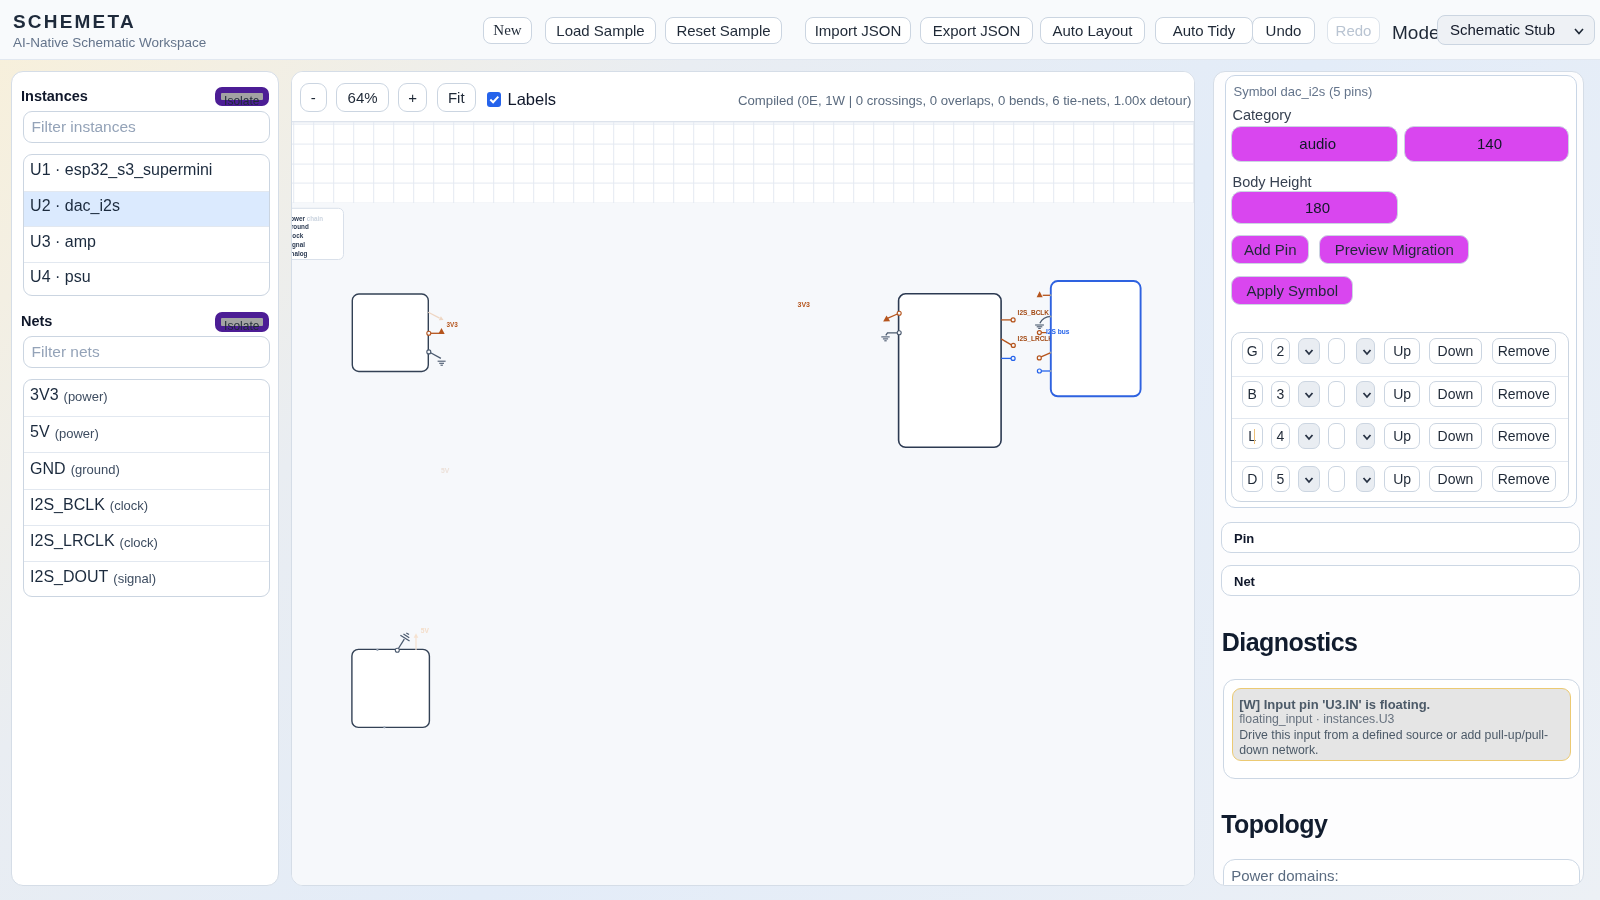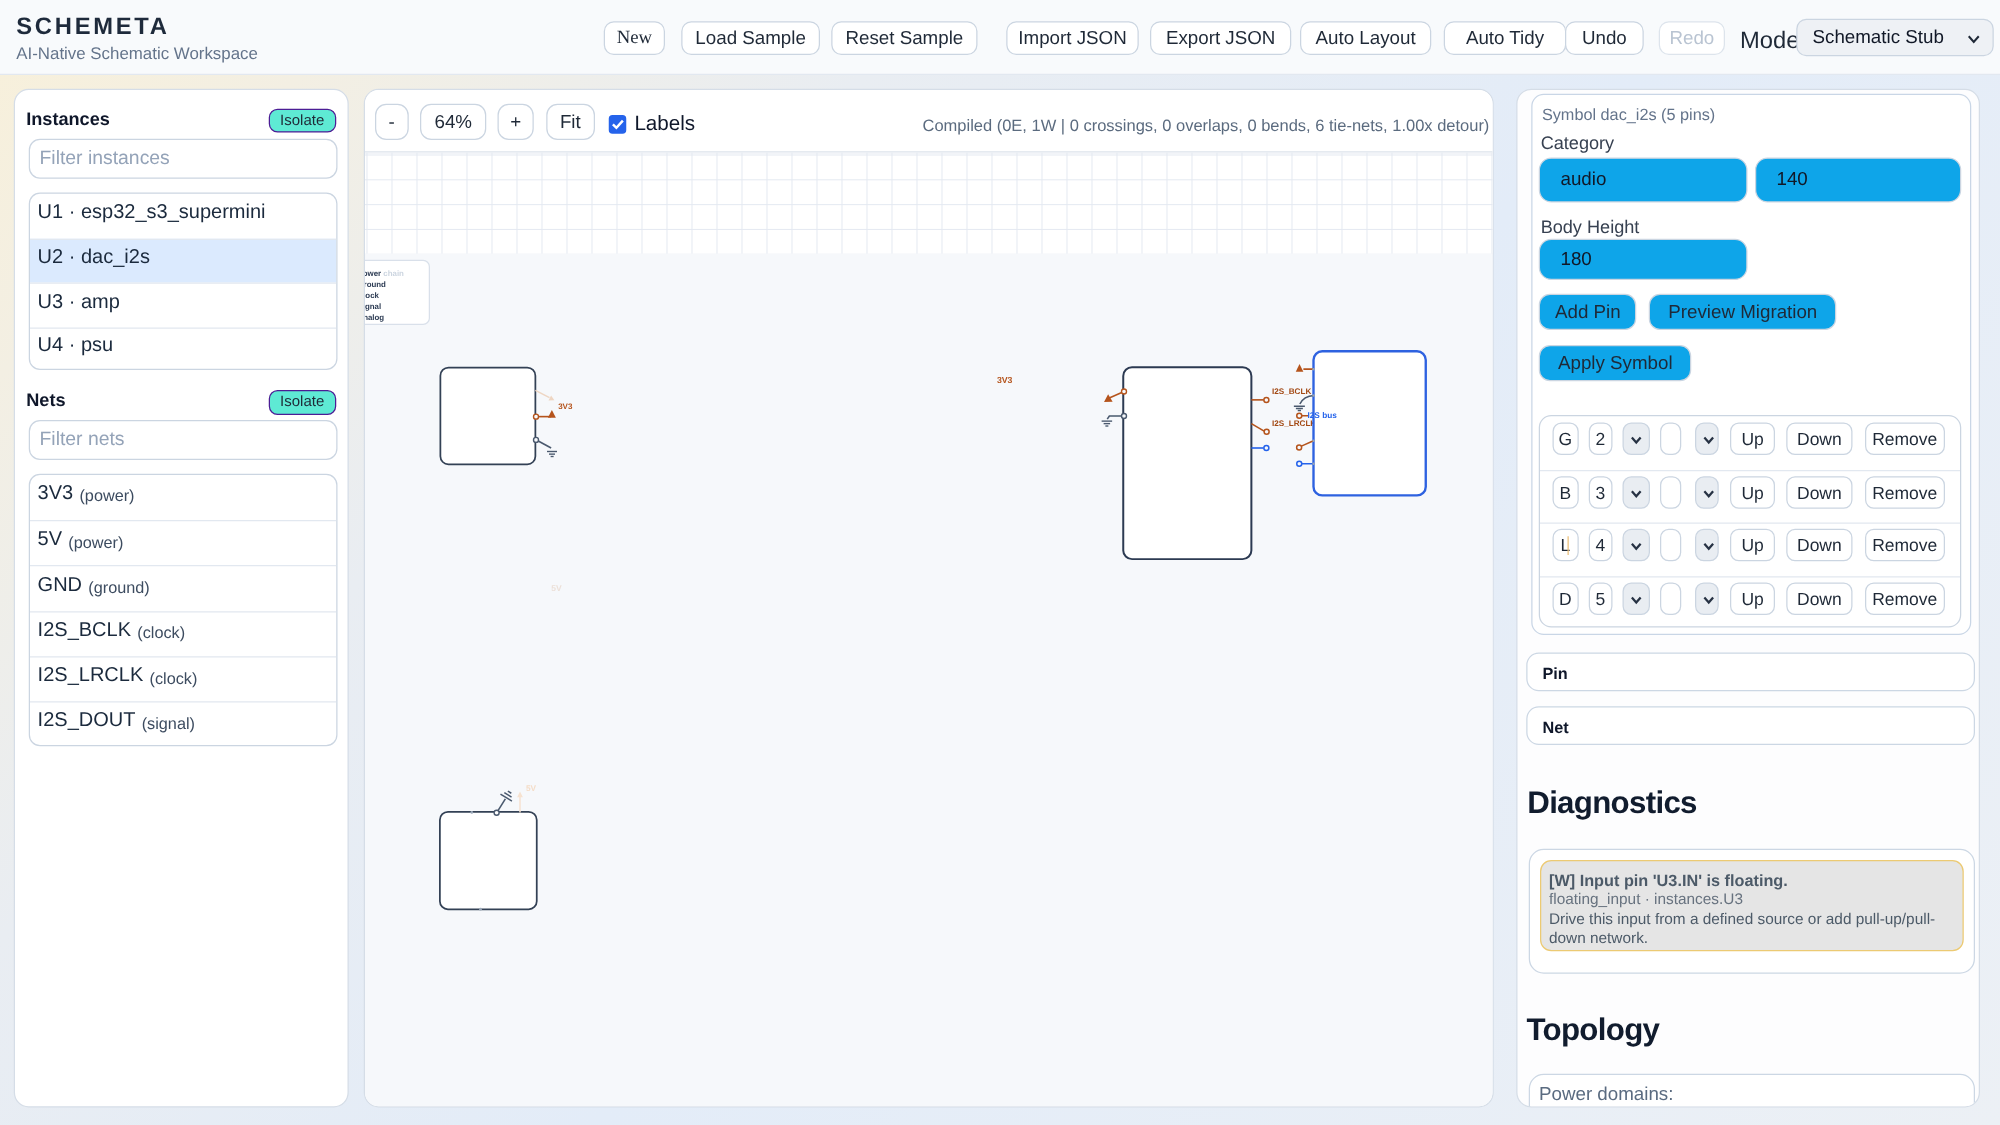--- a/index.html
+++ b/index.html
@@ -24,21 +24,21 @@
     border-radius:8px; font-size:15px; color:#111827; line-height:28px; padding-left:12px; }
   .hselect svg { position:absolute; right:9px; top:9px; }
   
   .panel { position:absolute; top:71px; height:815px; background:#fff; border:1px solid #d5dde7;
     border-radius:12px; overflow:hidden; }
   #leftp  { left:11px;   width:268px; }
   #canvasp{ left:290.5px; width:904px; }
   #rightp { left:1213px; width:371px; background:#fdfdfe; }
   
   .sechead { position:absolute; font-size:14.5px; font-weight:bold; color:#0f172a; }
-  .isolate { position:absolute; width:53.5px; height:19.7px; background:#5eead4; border:1px solid #4c1d95;
+  .isolate { position:absolute; width:53.5px; height:19.7px; background:#a3a3a3; border:6px solid #4c1d95;
     border-radius:7px; font-size:12px; color:#1f2937; text-align:center; line-height:17px; }
   .finput { position:absolute; left:10.6px; width:247.6px; height:30.6px; border:1px solid #cbd5e1;
     border-radius:9px; background:#fff; font-size:15.5px; color:#94a3b8; line-height:30px; padding-left:8px; }
   .list { position:absolute; left:10.6px; width:247.6px; border:1px solid #cbd5e1; border-radius:9px;
     background:#fff; overflow:hidden; }
   .row { font-size:16px; color:#1b2a3d; padding-left:6.5px; padding-bottom:5px; border-top:1px solid #e2e8f0; display:flex; align-items:center; }
   .row:first-child { border-top:none; }
   .row small { font-size:13px; color:#3d4c60; margin-left:5px; position:relative; top:1px; }
   .row.sel { background:#dbeafe; }
   
@@ -51,23 +51,23 @@
   #checkbox { position:absolute; left:195px; top:20px; width:14.5px; height:14.5px; background:#2563eb; border-radius:3px; }
   #grid { position:absolute; left:0; top:50px; width:904px; height:81px; background:#fff;
     background-image:repeating-linear-gradient(to right,#e4e9f1 0 1px,transparent 1px 20px),
                      repeating-linear-gradient(to bottom,#e4e9f1 0 1px,transparent 1px 19.8px);
     background-position:1.2px 1.6px; }
   #sheet { position:absolute; left:0; top:131px; width:904px; height:684px; background:#f6f8fb; }
   #schsvg { position:absolute; left:0; top:0; z-index:2; }
   
   .rbox { position:absolute; background:#fff; border:1px solid #ccd7e4; border-radius:10px; }
   .rlabel { position:absolute; font-size:14.5px; color:#374151; }
-  .rinput { position:absolute; background:#0ea5e9; border:1px solid #cbd5e1; border-radius:10px;
-    font-size:15px; color:#111827; line-height:34px; padding-left:16px; }
-  .rbtn { position:absolute; height:29.6px; background:#0ea5e9; border:1px solid #cbd5e1; border-radius:9px;
+  .rinput { position:absolute; background:#d946ef; border:1px solid #cbd5e1; border-radius:10px;
+    font-size:15px; color:#111827; line-height:34px; padding-left:6px;text-align:center; }
+  .rbtn { position:absolute; height:29.6px; background:#d946ef; border:1px solid #cbd5e1; border-radius:9px;
     font-size:15px; color:#1f2937; text-align:center; line-height:27.6px; }
   .prow { position:absolute; left:0; width:100%; border-top:1px solid #e2e8f0; }
   .pc { position:absolute; height:26px; border:1px solid #cbd5e1; border-radius:7px; background:#fff;
     font-size:14px; color:#1f2937; text-align:center; line-height:24px; }
   .pc.sel2 { background:#e9edf2; }
   .bighead { position:absolute; font-size:25px; font-weight:bold; color:#111c2e; letter-spacing:-0.55px; }
 </style>
 </head>
 <body>
 <header>

